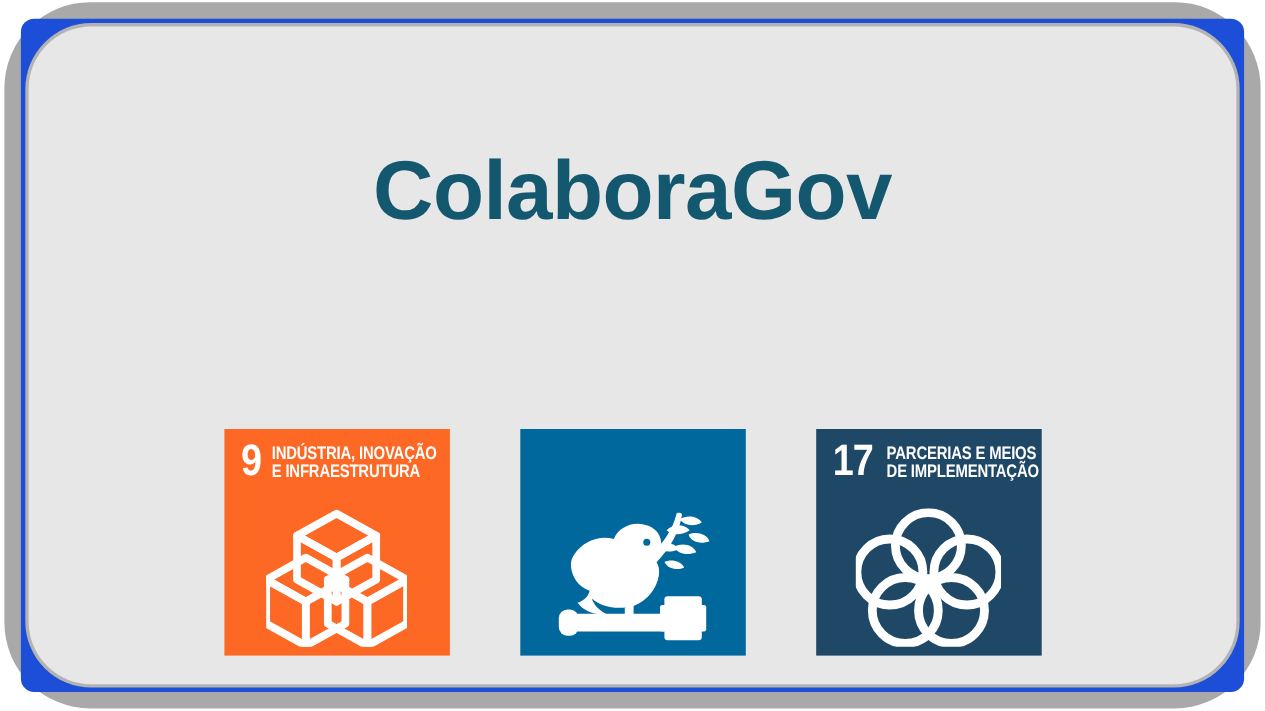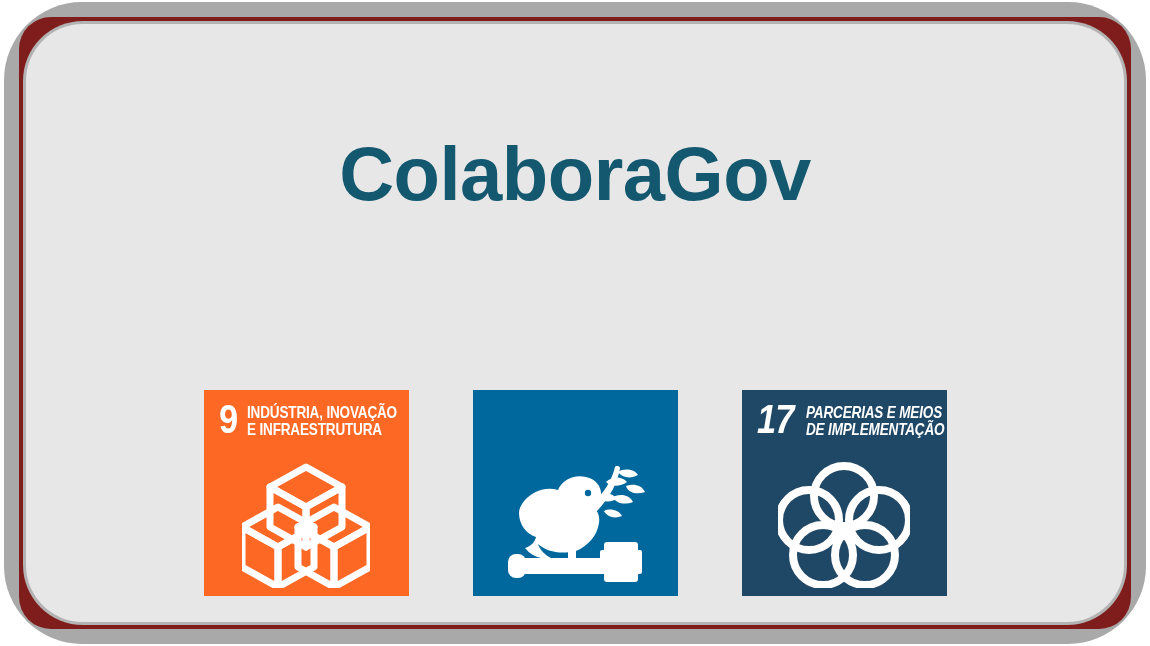--- a/index.html
+++ b/index.html
@@ -15,22 +15,22 @@
   #slide-frame {
     position:absolute;
     left:4px; top:2px;
     width:1142px; height:642px;
     border-radius:78px;
     background:#a9a9a9;            
     padding:15px;
   }
   #frame-gap {
     width:100%; height:100%;
-    border-radius:32px;
-    background:#7f1d1d;            
+    border-radius:12px;
+    background:#1d4ed8;            
     padding:4px;
   }
   #frame-inner-line {
     width:100%; height:100%;
     border-radius:60px;
     background:#b3b3b3;            
     padding:3px;
   }
   #slide-canvas {
     position:relative;
@@ -186,21 +186,21 @@
                <rect x="100" y="84" width="42" height="24" rx="2"></rect>
 
                <rect x="22" y="92" width="84" height="16" rx="3"></rect>
 
                <rect x="8" y="88" width="18" height="24" rx="8"></rect>
              </svg>
            </span>
          </div>
        </div>
 
-       <div class="sdg-card" style="background: rgb(31, 71, 102); font-style: italic;">
+       <div class="sdg-card" style="background: rgb(31, 71, 102);">
          <div class="sdg-head">
            <div class="sdg-number">17</div>
            <div class="sdg-title">
              <span class="ln">PARCERIAS E MEIOS</span>
              <span class="ln">DE IMPLEMENTAÇÃO</span>
            </div>
          </div>
          <div class="sdg-art">
            <span>
              <svg width="132" height="126" viewBox="0 0 132 126" fill="none" stroke="#ffffff" stroke-width="8">

